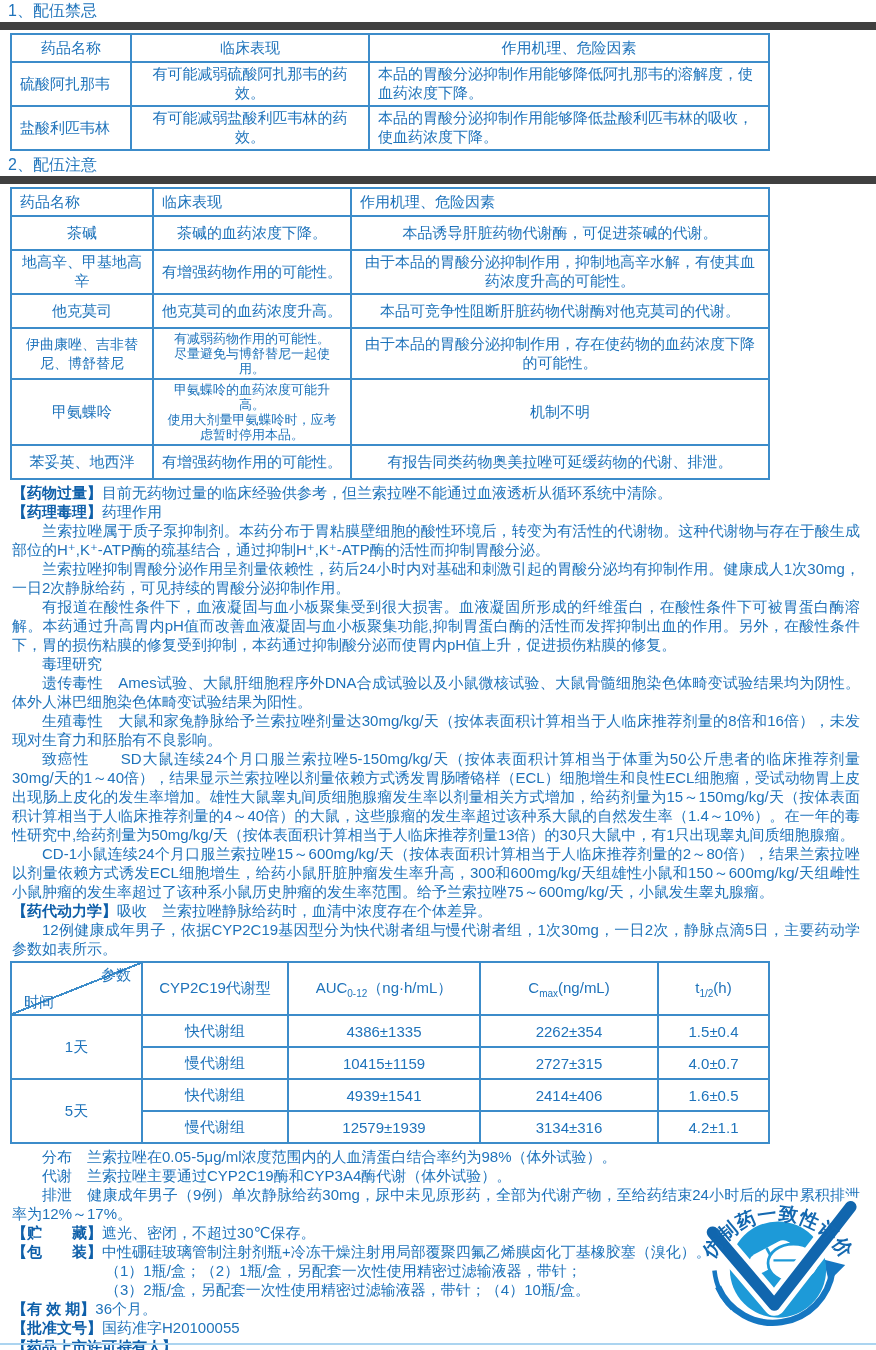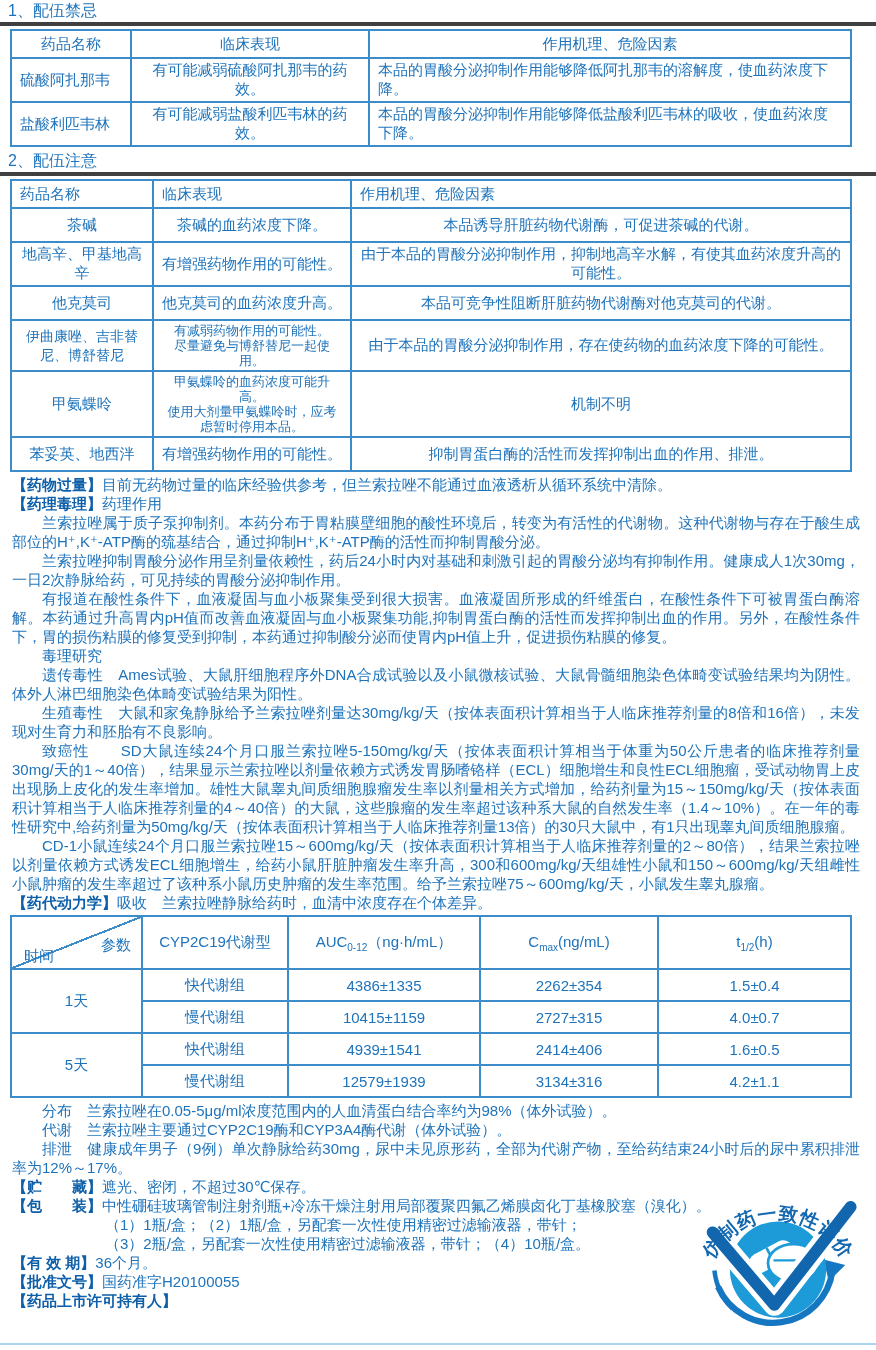--- a/index.html
+++ b/index.html
@@ -8,27 +8,27 @@
     width:876px;height:1350px;
     background:#ffffff;
     font-family:"Liberation Sans","DejaVu Sans",sans-serif;
     color:#1e73bb;
     overflow:hidden;
   }
   .heading{
     font-size:16px;
     line-height:18px;
     padding:2px 0 2px 8px;
-    border-bottom:4px solid #404040;
+    border-bottom:8px solid #404040;
     color:#1e73bb;
   }
   table{
     border-collapse:collapse;
     table-layout:fixed;
-    width:842px;
+    width:760px;
     margin:3px 14px 3px 10px;
     font-size:15px;
     color:#1e73bb;
   }
   th,td{
     border:2px solid #3c8cca;
     padding:2px 8px;
     vertical-align:middle;
     white-space:pre-line;
     overflow:hidden;
@@ -58,21 +58,21 @@
   #pk col:nth-child(3){width:192px;}
   #pk col:nth-child(4){width:178px;}
   .corner-cell{
     position:relative;
     padding:0;
     background:
       linear-gradient(to bottom right,
         transparent calc(50% - 1px), #3c8cca calc(50% - 1px),
         #3c8cca calc(50% + 1px), transparent calc(50% + 1px));
   }
-  .corner-top{position:absolute;top:19px;right:10px;font-size:15px;margin-left:30px;}
+  .corner-top{position:absolute;top:3px;right:10px;font-size:15px;margin-left:30px;}
   .corner-bottom{position:absolute;bottom:2px;left:12px;font-size:15px;}
   sub{font-size:10px;}
   
   .blocks{margin:2px 16px 0 12px;}
   .line{
     margin:0;
     font-size:15px;
     line-height:19px;
     text-align:justify;
   }
@@ -161,37 +161,38 @@
         <tr>
           <td>甲氨蝶呤</td>
           <td>甲氨蝶呤的血药浓度可能升高。
 使用大剂量甲氨蝶呤时，应考
 虑暂时停用本品。</td>
           <td>机制不明</td>
         </tr>
         <tr>
           <td>苯妥英、地西泮</td>
           <td>有增强药物作用的可能性。</td>
-          <td>抑制胃蛋白酶的活性而发挥抑制出血的作用、排泄。</td>
+          <td>有报告同类药物奥美拉唑可延缓药物的代谢、排泄。</td>
         </tr>
       </tbody>
   </table>
 
   <div class="blocks" id="blocks1">
       <p class="line flush"><span class="lbl">【药物过量】</span>目前无药物过量的临床经验供参考，但兰索拉唑不能通过血液透析从循环系统中清除。</p>
       <p class="line flush"><span class="lbl">【药理毒理】</span>药理作用</p>
       <p class="line indent">兰索拉唑属于质子泵抑制剂。本药分布于胃粘膜壁细胞的酸性环境后，转变为有活性的代谢物。这种代谢物与存在于酸生成部位的H⁺,K⁺-ATP酶的巯基结合，通过抑制H⁺,K⁺-ATP酶的活性而抑制胃酸分泌。</p>
       <p class="line indent">兰索拉唑抑制胃酸分泌作用呈剂量依赖性，药后24小时内对基础和刺激引起的胃酸分泌均有抑制作用。健康成人1次30mg，一日2次静脉给药，可见持续的胃酸分泌抑制作用。</p>
       <p class="line indent">有报道在酸性条件下，血液凝固与血小板聚集受到很大损害。血液凝固所形成的纤维蛋白，在酸性条件下可被胃蛋白酶溶解。本药通过升高胃内pH值而改善血液凝固与血小板聚集功能,抑制胃蛋白酶的活性而发挥抑制出血的作用。另外，在酸性条件下，胃的损伤粘膜的修复受到抑制，本药通过抑制酸分泌而使胃内pH值上升，促进损伤粘膜的修复。</p>
       <p class="line indent">毒理研究</p>
       <p class="line indent">遗传毒性　Ames试验、大鼠肝细胞程序外DNA合成试验以及小鼠微核试验、大鼠骨髓细胞染色体畸变试验结果均为阴性。体外人淋巴细胞染色体畸变试验结果为阳性。</p>
       <p class="line indent">生殖毒性　大鼠和家兔静脉给予兰索拉唑剂量达30mg/kg/天（按体表面积计算相当于人临床推荐剂量的8倍和16倍），未发现对生育力和胚胎有不良影响。</p>
       <p class="line indent">致癌性　　SD大鼠连续24个月口服兰索拉唑5-150mg/kg/天（按体表面积计算相当于体重为50公斤患者的临床推荐剂量30mg/天的1～40倍），结果显示兰索拉唑以剂量依赖方式诱发胃肠嗜铬样（ECL）细胞增生和良性ECL细胞瘤，受试动物胃上皮出现肠上皮化的发生率增加。雄性大鼠睾丸间质细胞腺瘤发生率以剂量相关方式增加，给药剂量为15～150mg/kg/天（按体表面积计算相当于人临床推荐剂量的4～40倍）的大鼠，这些腺瘤的发生率超过该种系大鼠的自然发生率（1.4～10%）。在一年的毒性研究中,给药剂量为50mg/kg/天（按体表面积计算相当于人临床推荐剂量13倍）的30只大鼠中，有1只出现睾丸间质细胞腺瘤。</p>
       <p class="line indent">CD-1小鼠连续24个月口服兰索拉唑15～600mg/kg/天（按体表面积计算相当于人临床推荐剂量的2～80倍），结果兰索拉唑以剂量依赖方式诱发ECL细胞增生，给药小鼠肝脏肿瘤发生率升高，300和600mg/kg/天组雄性小鼠和150～600mg/kg/天组雌性小鼠肿瘤的发生率超过了该种系小鼠历史肿瘤的发生率范围。给予兰索拉唑75～600mg/kg/天，小鼠发生睾丸腺瘤。</p>
       <p class="line flush"><span class="lbl">【药代动力学】</span>吸收　兰索拉唑静脉给药时，血清中浓度存在个体差异。</p>
+      <p class="line indent">12例健康成年男子，依据CYP2C19基因型分为快代谢者组与慢代谢者组，1次30mg，一日2次，静脉点滴5日，主要药动学参数如表所示。</p>
     </div>
 
   <table id="pk">
     <colgroup>
         <col>
         <col>
         <col>
         <col>
         <col>
       </colgroup>

